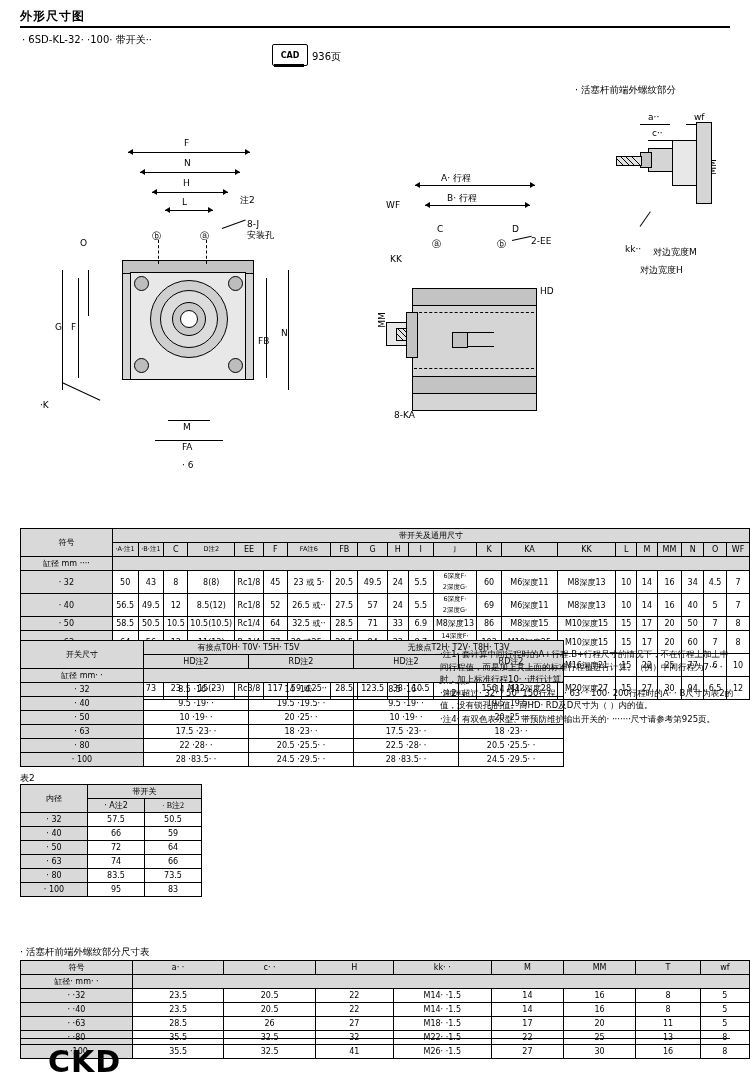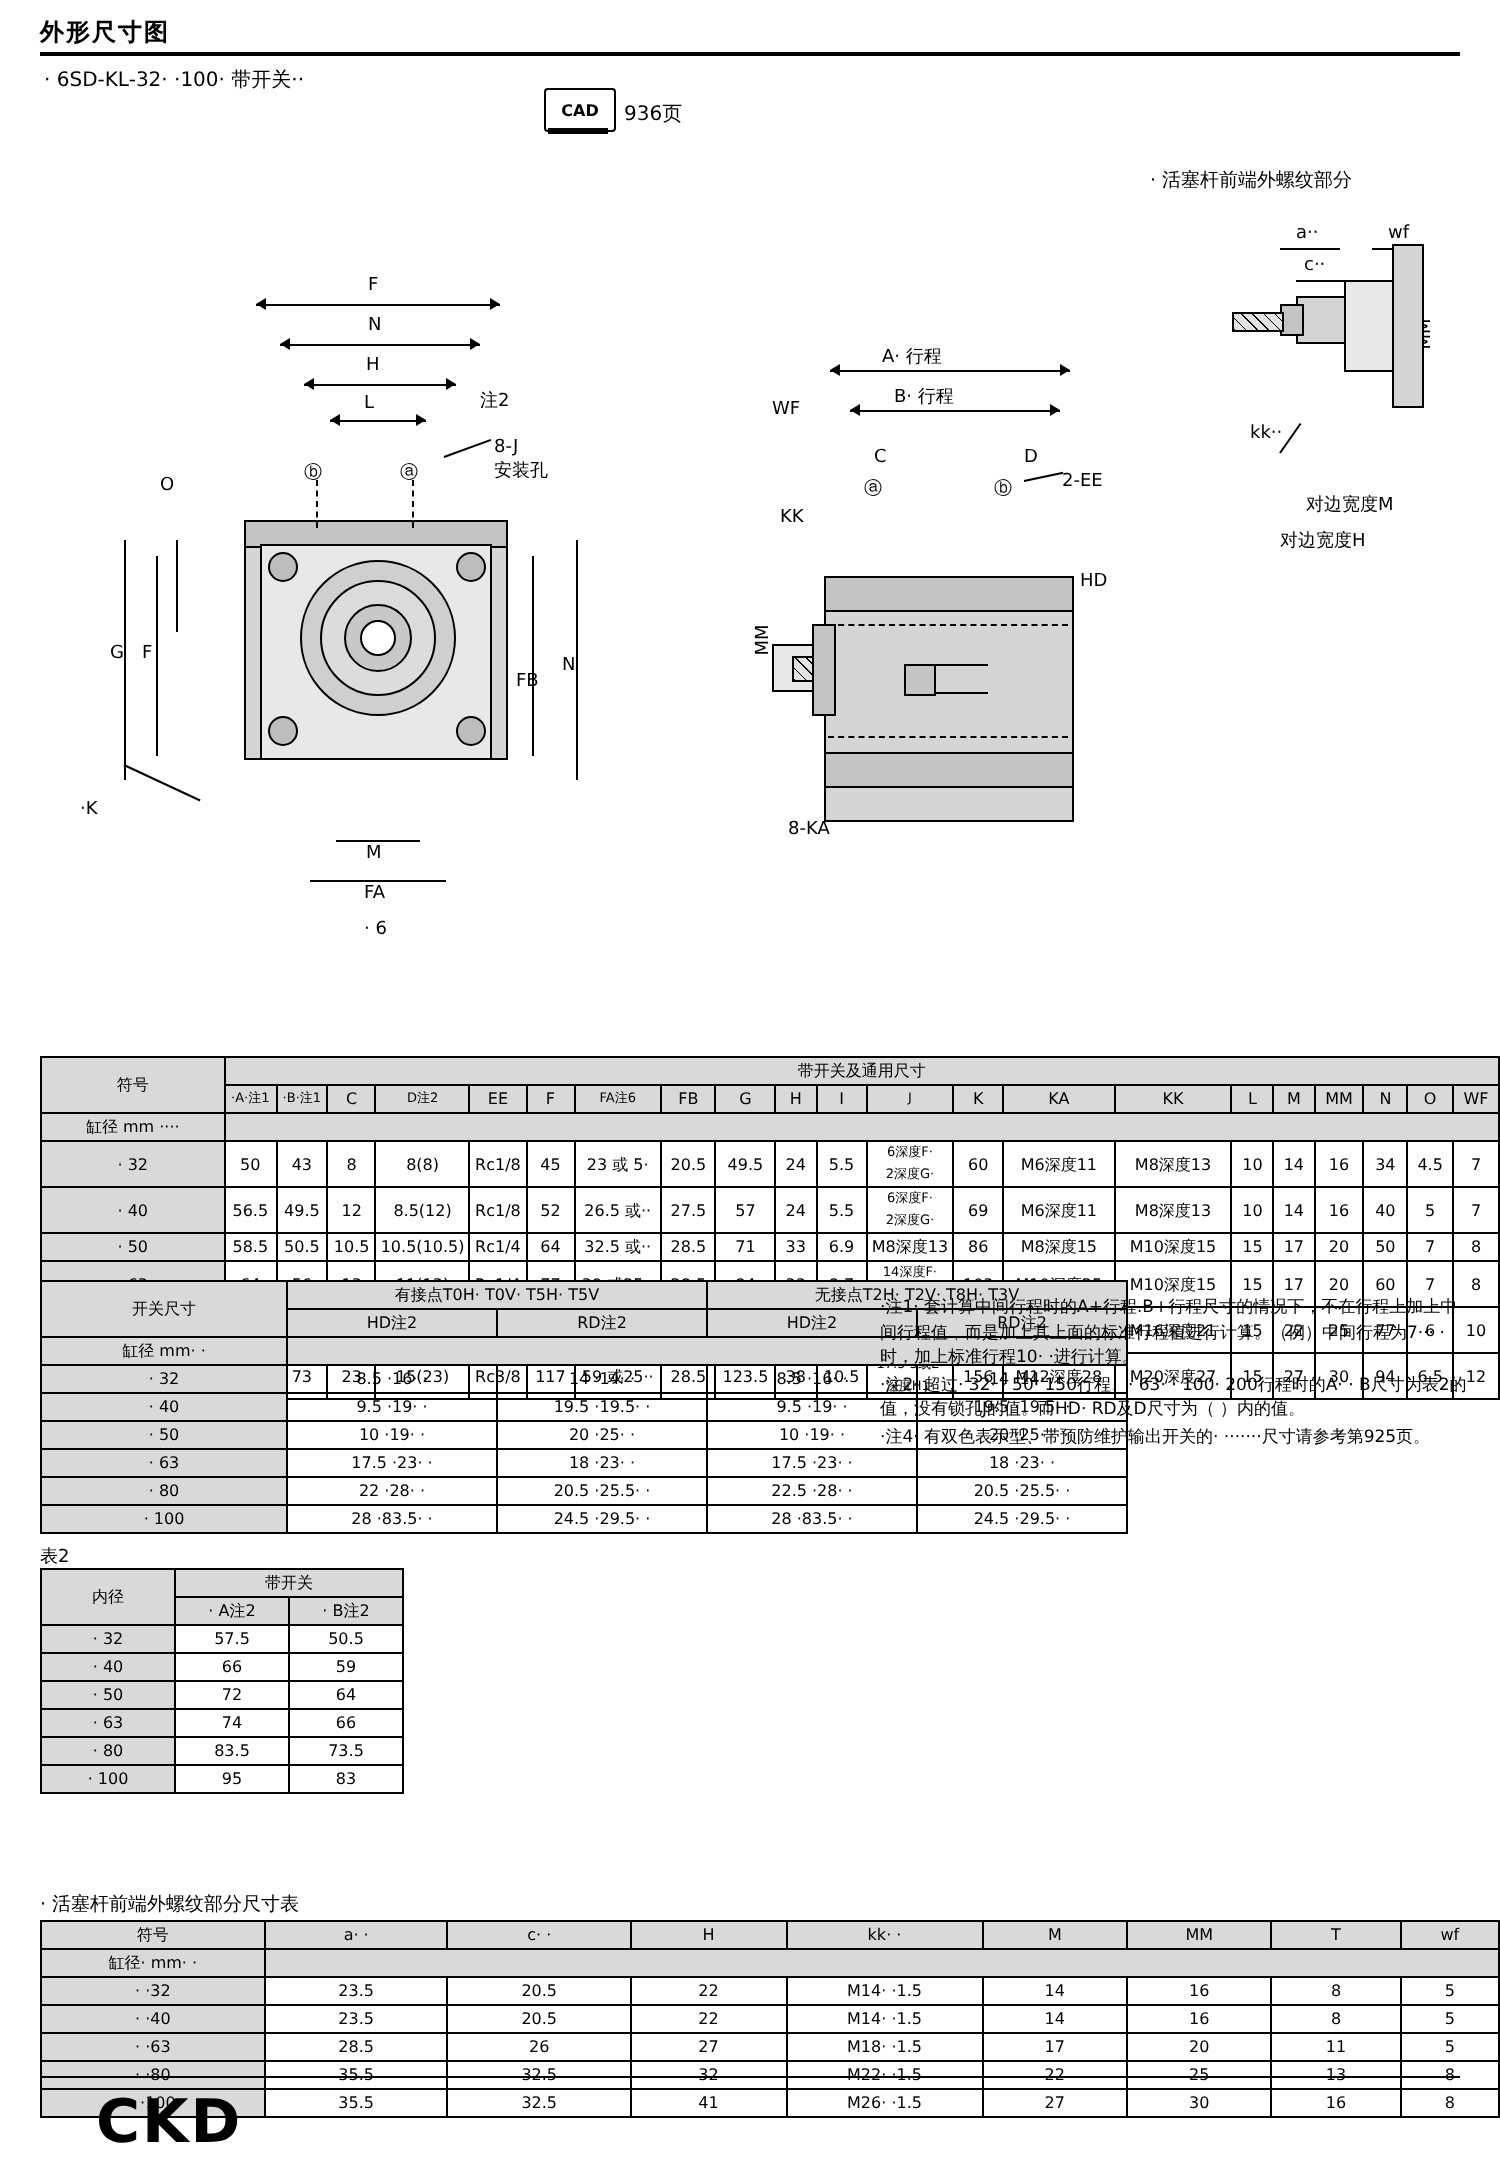--- a/index.html
+++ b/index.html
@@ -180,21 +180,21 @@
 
     <div class="body-g" style="left:412px;top:293px;width:123px;height:16px;"></div>
 
     <div class="ln hl" style="left:640px;top:24px;width:30px;"></div>
     <div class="lbl" style="left:648px;top:12px;">a··</div>
     <div class="lbl" style="left:694px;top:12px;">wf</div>
     <div class="ln hl" style="left:686px;top:24px;width:22px;"></div>
     <div class="ln hl" style="left:648px;top:40px;width:26px;"></div>
     <div class="lbl" style="left:652px;top:28px;">c··</div>
     <div class="lbl" style="left:705px;top:62px;transform:rotate(-90deg);">MM</div>
-    <div class="lbl" style="left:625px;top:112px;text-align:center;">kk··</div>
+    <div class="lbl" style="left:625px;top:144px;text-align:center;">kk··</div>
     <div class="lbl" style="left:653px;top:146px;">对边宽度M</div>
     <div class="lbl" style="left:640px;top:164px;">对边宽度H</div>
     <div class="lbl" style="left:679px;top:48px;">T</div>
 
     <div class="body-g" style="left:648px;top:48px;width:24px;height:22px;"></div>
     <div class="body-g2" style="left:640px;top:52px;width:10px;height:14px;"></div>
     <div class="body-l" style="left:672px;top:40px;width:24px;height:44px;"></div>
     <div class="body-g" style="left:696px;top:22px;width:14px;height:80px;"></div>
     <div class="hatch" style="left:616px;top:56px;width:24px;height:8px;"></div>
     <div class="ln" style="left:640px;top:126px;width:18px;height:1px;transform:rotate(-55deg);transform-origin:left center;"></div>
@@ -454,21 +454,21 @@
 
   <div class="tbl2-cap" style="left:20px;top:772px;">表2</div>
   <table class="tbl" style="left:20px;top:784px;">
     <tbody>
         <tr>
       <th rowspan="2" style="width:62px;">内径</th>
       <th colspan="2" style="width:104px;">带开关</th>
     </tr>
     <tr>
       <th style="width:52px;">· A注2</th>
-      <th style="width:52px;">· B注2</th>
+      <th style="width:52px;font-family:Liberation Serif, serif;">· B注2</th>
     </tr>
     </tbody>
       <tbody id="t2body">
         <tr>
           <td class="lft" style="background: rgb(217, 217, 217);">· 32</td>
           <td>57.5</td>
           <td>50.5</td>
         </tr>
         <tr>
           <td class="lft" style="background: rgb(217, 217, 217);">· 40</td>

